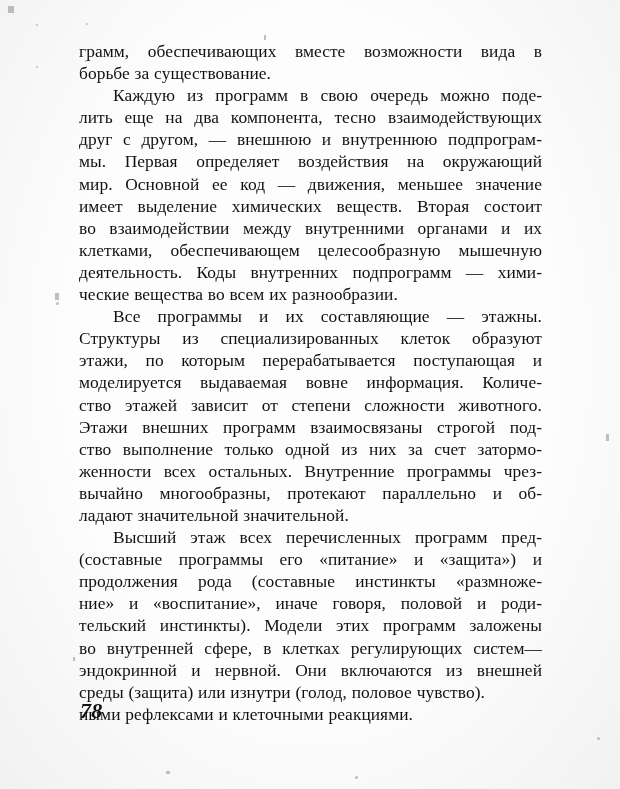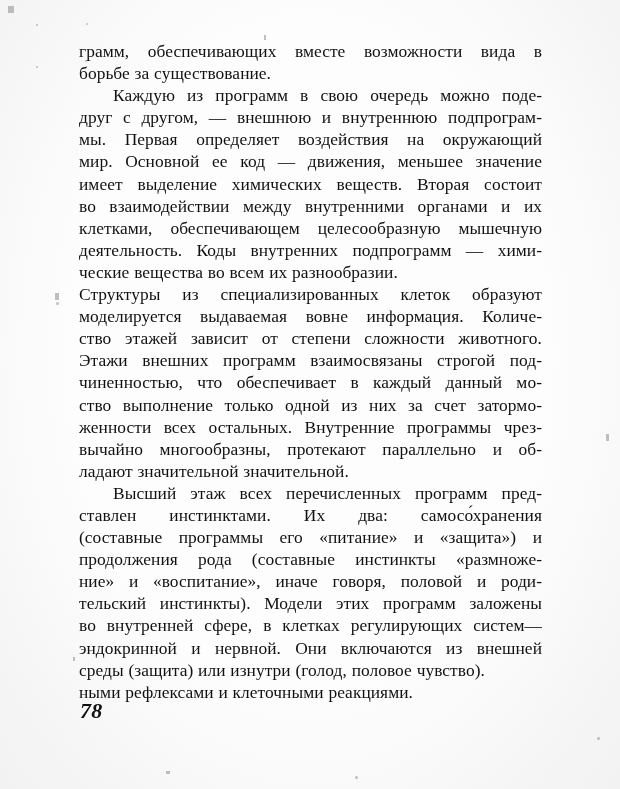--- a/index.html
+++ b/index.html
@@ -103,43 +103,44 @@
 
   <div class="paper-texture"></div>
 
   <div class="text-block">
     <p class="para" id="p1">
         <span class="line">грамм, обеспечивающих вместе возможности вида в</span>
         <span class="line last">борьбе за существование.</span>
       </p>
     <p class="para" id="p2">
         <span class="line indent">Каждую из программ в свою очередь можно поде-</span>
+        <span class="line">лить еще на два компонента, тесно взаимодействующих</span>
         <span class="line">друг с другом, — внешнюю и внутреннюю подпрограм-</span>
         <span class="line">мы. Первая определяет воздействия на окружающий</span>
         <span class="line">мир. Основной ее код — движения, меньшее значение</span>
         <span class="line">имеет выделение химических веществ. Вторая состоит</span>
         <span class="line">во взаимодействии между внутренними органами и их</span>
         <span class="line">клетками, обеспечивающем целесообразную мышечную</span>
         <span class="line">деятельность. Коды внутренних подпрограмм — хими-</span>
         <span class="line last">ческие вещества во всем их разнообразии.</span>
       </p>
     <p class="para" id="p3">
+        <span class="line indent">Все программы и их составляющие — этажны.</span>
         <span class="line">Структуры из специализированных клеток образуют</span>
+        <span class="line">этажи, по которым перерабатывается поступающая и</span>
         <span class="line">моделируется выдаваемая вовне информация. Количе-</span>
         <span class="line">ство этажей зависит от степени сложности животного.</span>
         <span class="line">Этажи внешних программ взаимосвязаны строгой под-</span>
-        <span class="line">чиненностью, что обеспечивает в каждый данный мо-</span>
         <span class="line">ство выполнение только одной из них за счет затормо-</span>
         <span class="line">женности всех остальных. Внутренние программы чрез-</span>
         <span class="line">вычайно многообразны, протекают параллельно и об-</span>
         <span class="line last">ладают значительной значительной.</span>
       </p>
     <p class="para" id="p4">
         <span class="line indent">Высший этаж всех перечисленных программ пред-</span>
-        <span class="line">ставлен инстинктами. Их два: самосо́хранения</span>
         <span class="line">(составные программы его «питание» и «защита») и</span>
         <span class="line">продолжения рода (составные инстинкты «размноже-</span>
         <span class="line">ние» и «воспитание», иначе говоря, половой и роди-</span>
         <span class="line">тельский инстинкты). Модели этих программ заложены</span>
         <span class="line">во внутренней сфере, в клетках регулирующих систем—</span>
         <span class="line">эндокринной и нервной. Они включаются из внешней</span>
         <span class="line last">среды (защита) или изнутри (голод, половое чувство).</span>
       </p>
     <p class="para" id="p5">
         <span class="line last">ными рефлексами и клеточными реакциями.</span>

